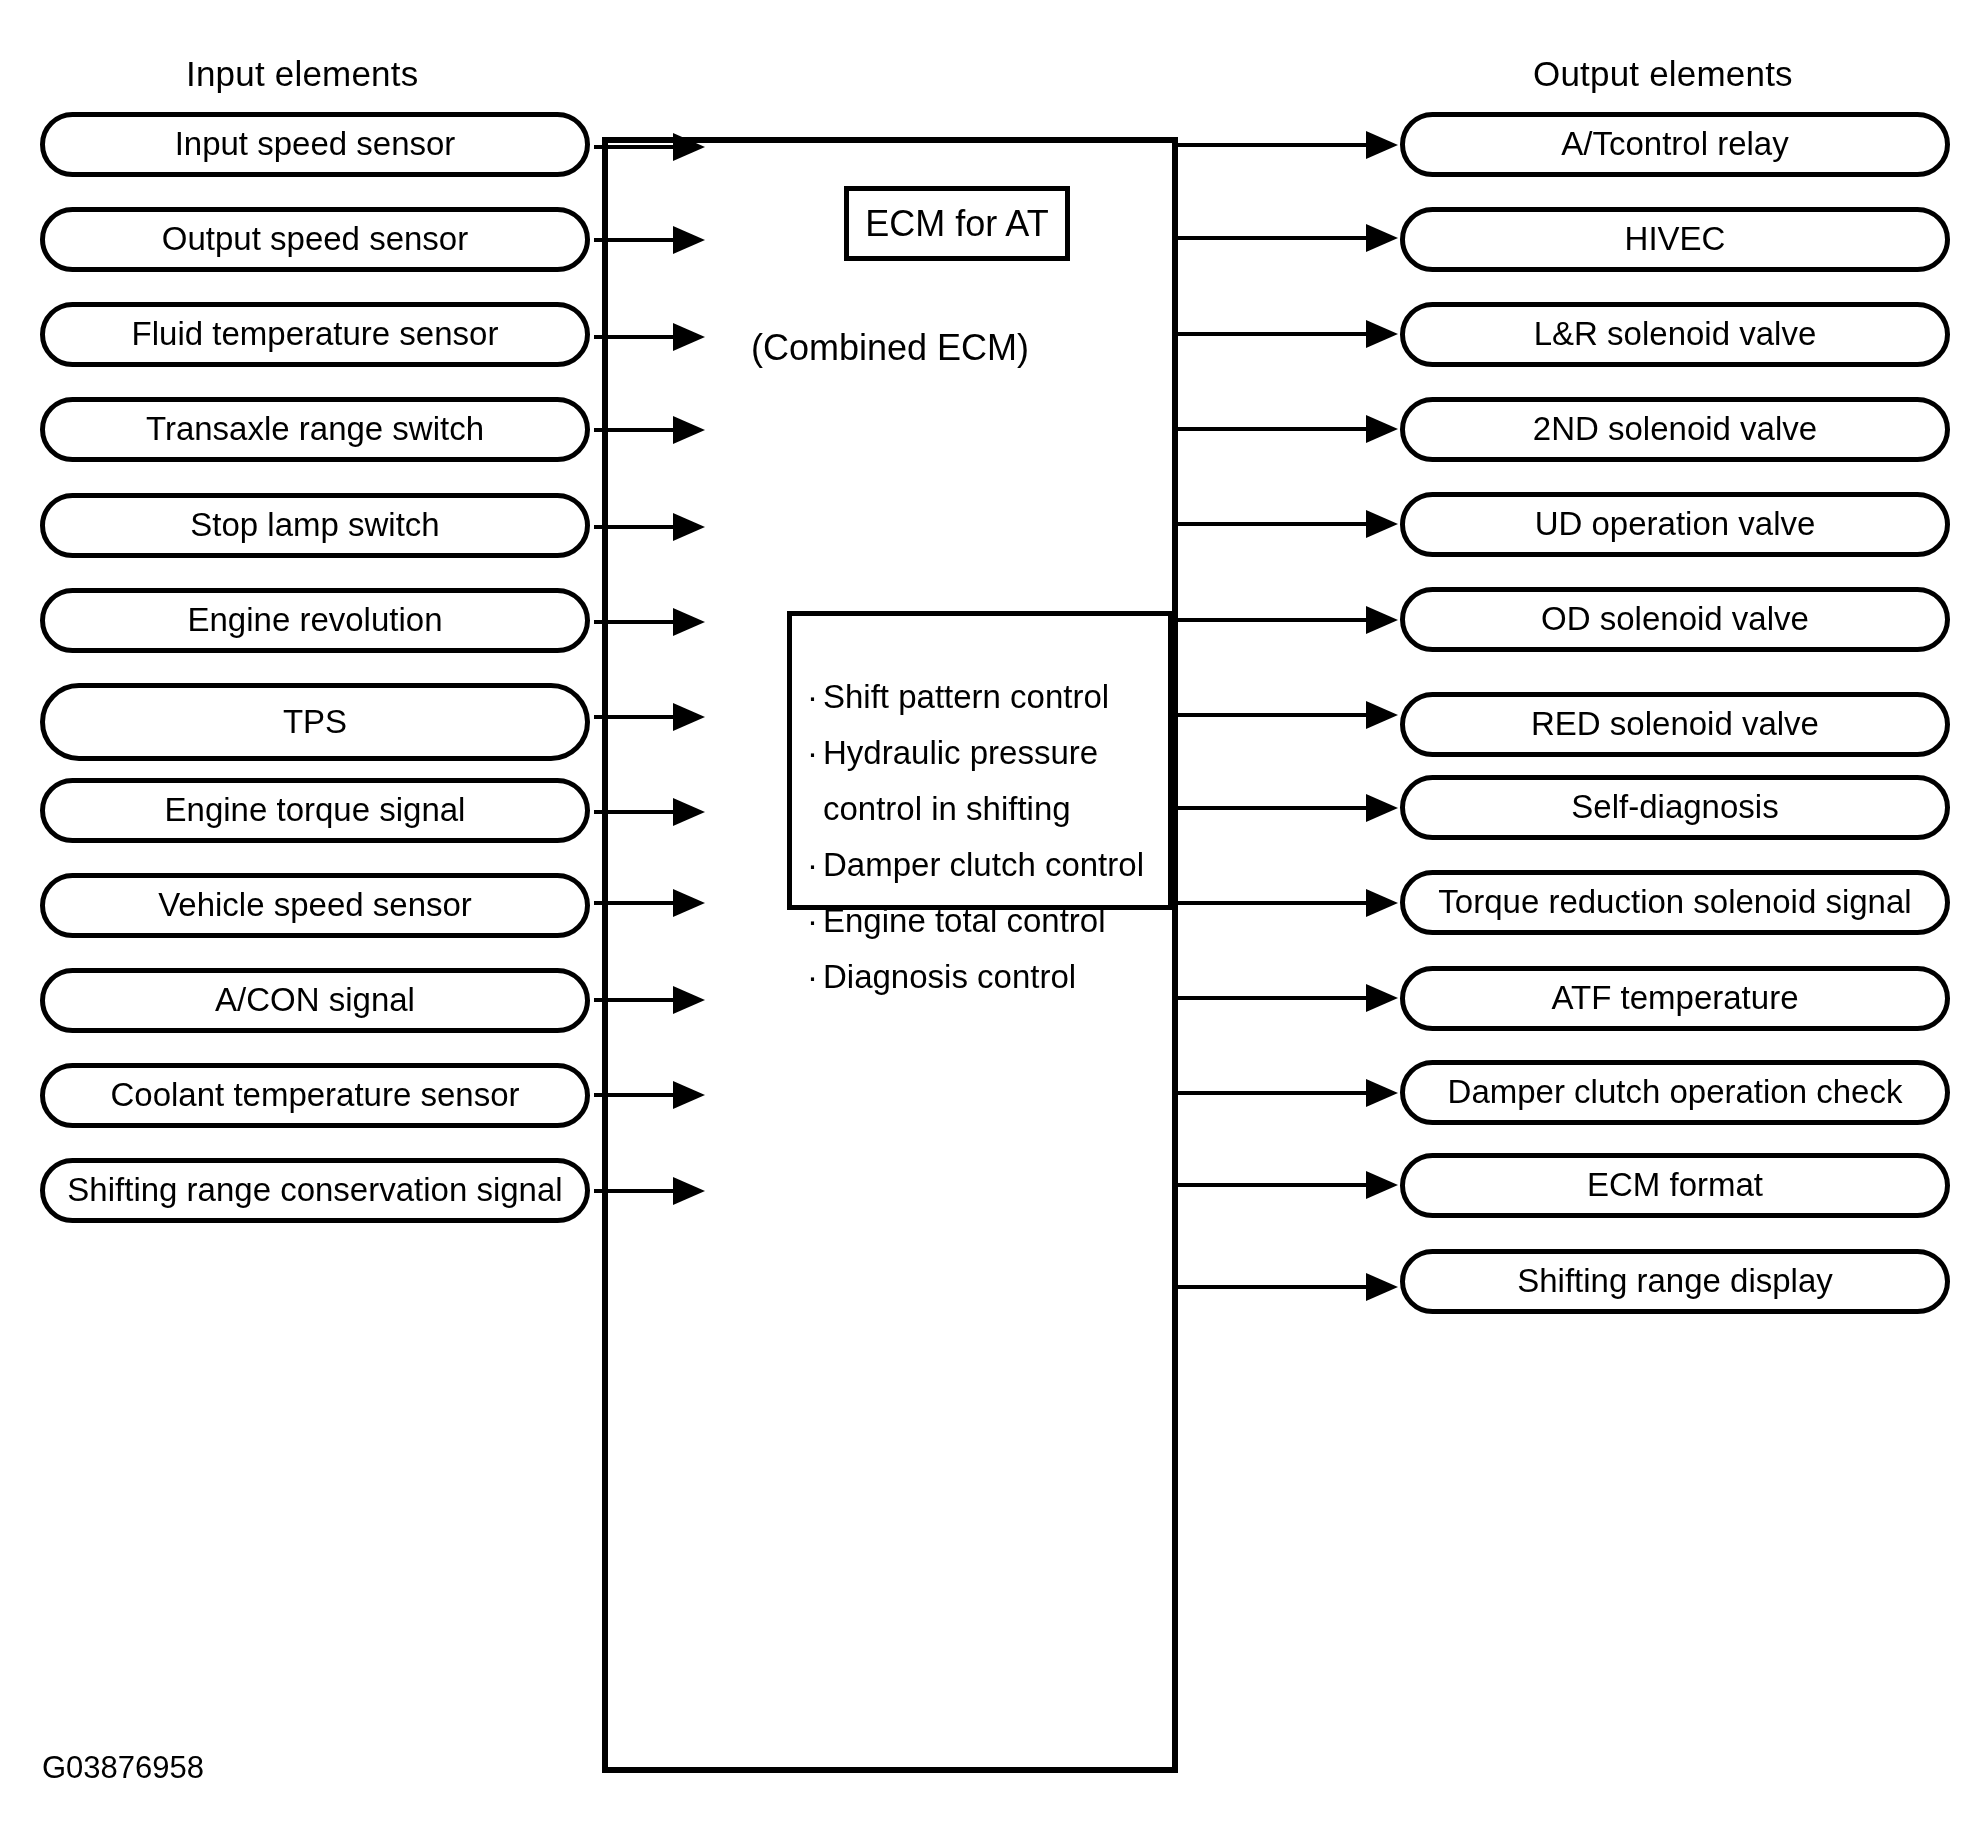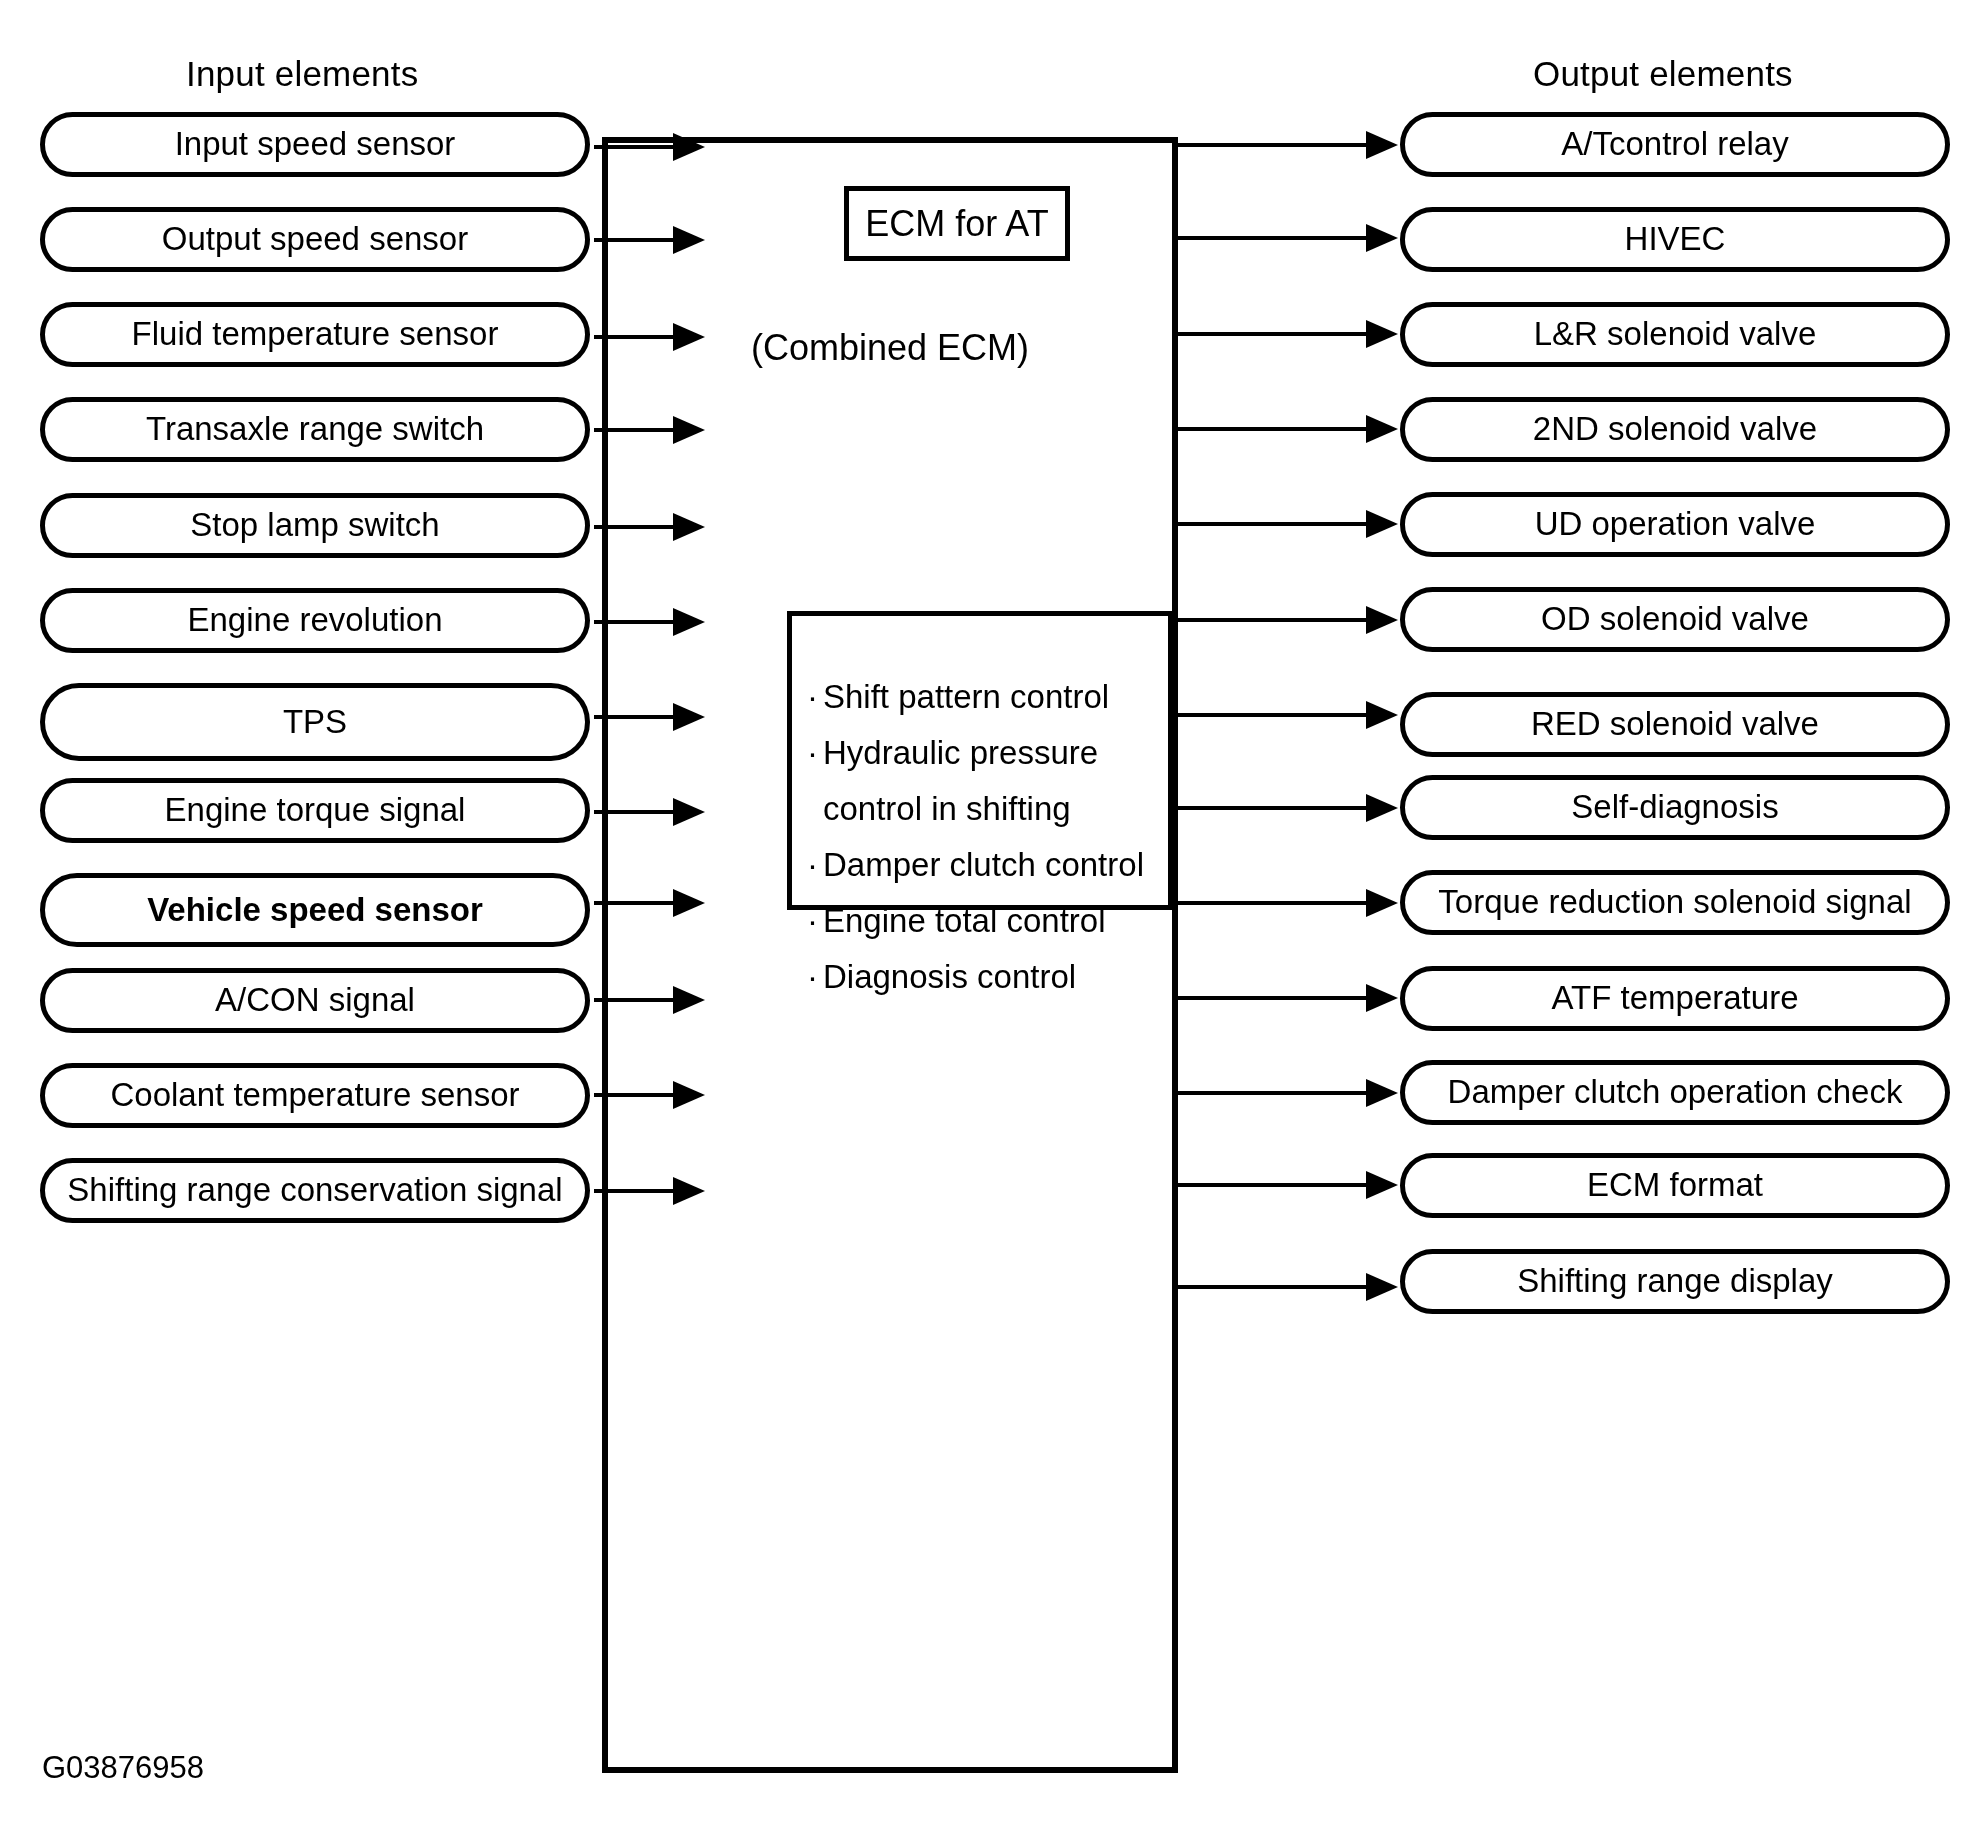--- a/index.html
+++ b/index.html
@@ -191,21 +191,21 @@
       </div>
       <div class="pill in" style="top: 588px; height: 65px;">
         <span class="pill-label">Engine revolution</span>
       </div>
       <div class="pill in" style="top: 683px; height: 78px;">
         <span class="pill-label">TPS</span>
       </div>
       <div class="pill in" style="top: 778px; height: 65px;">
         <span class="pill-label">Engine torque signal</span>
       </div>
-      <div class="pill in" style="top: 873px; height: 74px; font-weight: bold;">
+      <div class="pill in" style="top: 873px; height: 65px;">
         <span class="pill-label">Vehicle speed sensor</span>
       </div>
       <div class="pill in" style="top: 968px; height: 65px;">
         <span class="pill-label">A/CON signal</span>
       </div>
       <div class="pill in" style="top: 1063px; height: 65px;">
         <span class="pill-label">Coolant temperature sensor</span>
       </div>
       <div class="pill in" style="top: 1158px; height: 65px;">
         <span class="pill-label">Shifting range conservation signal</span>

